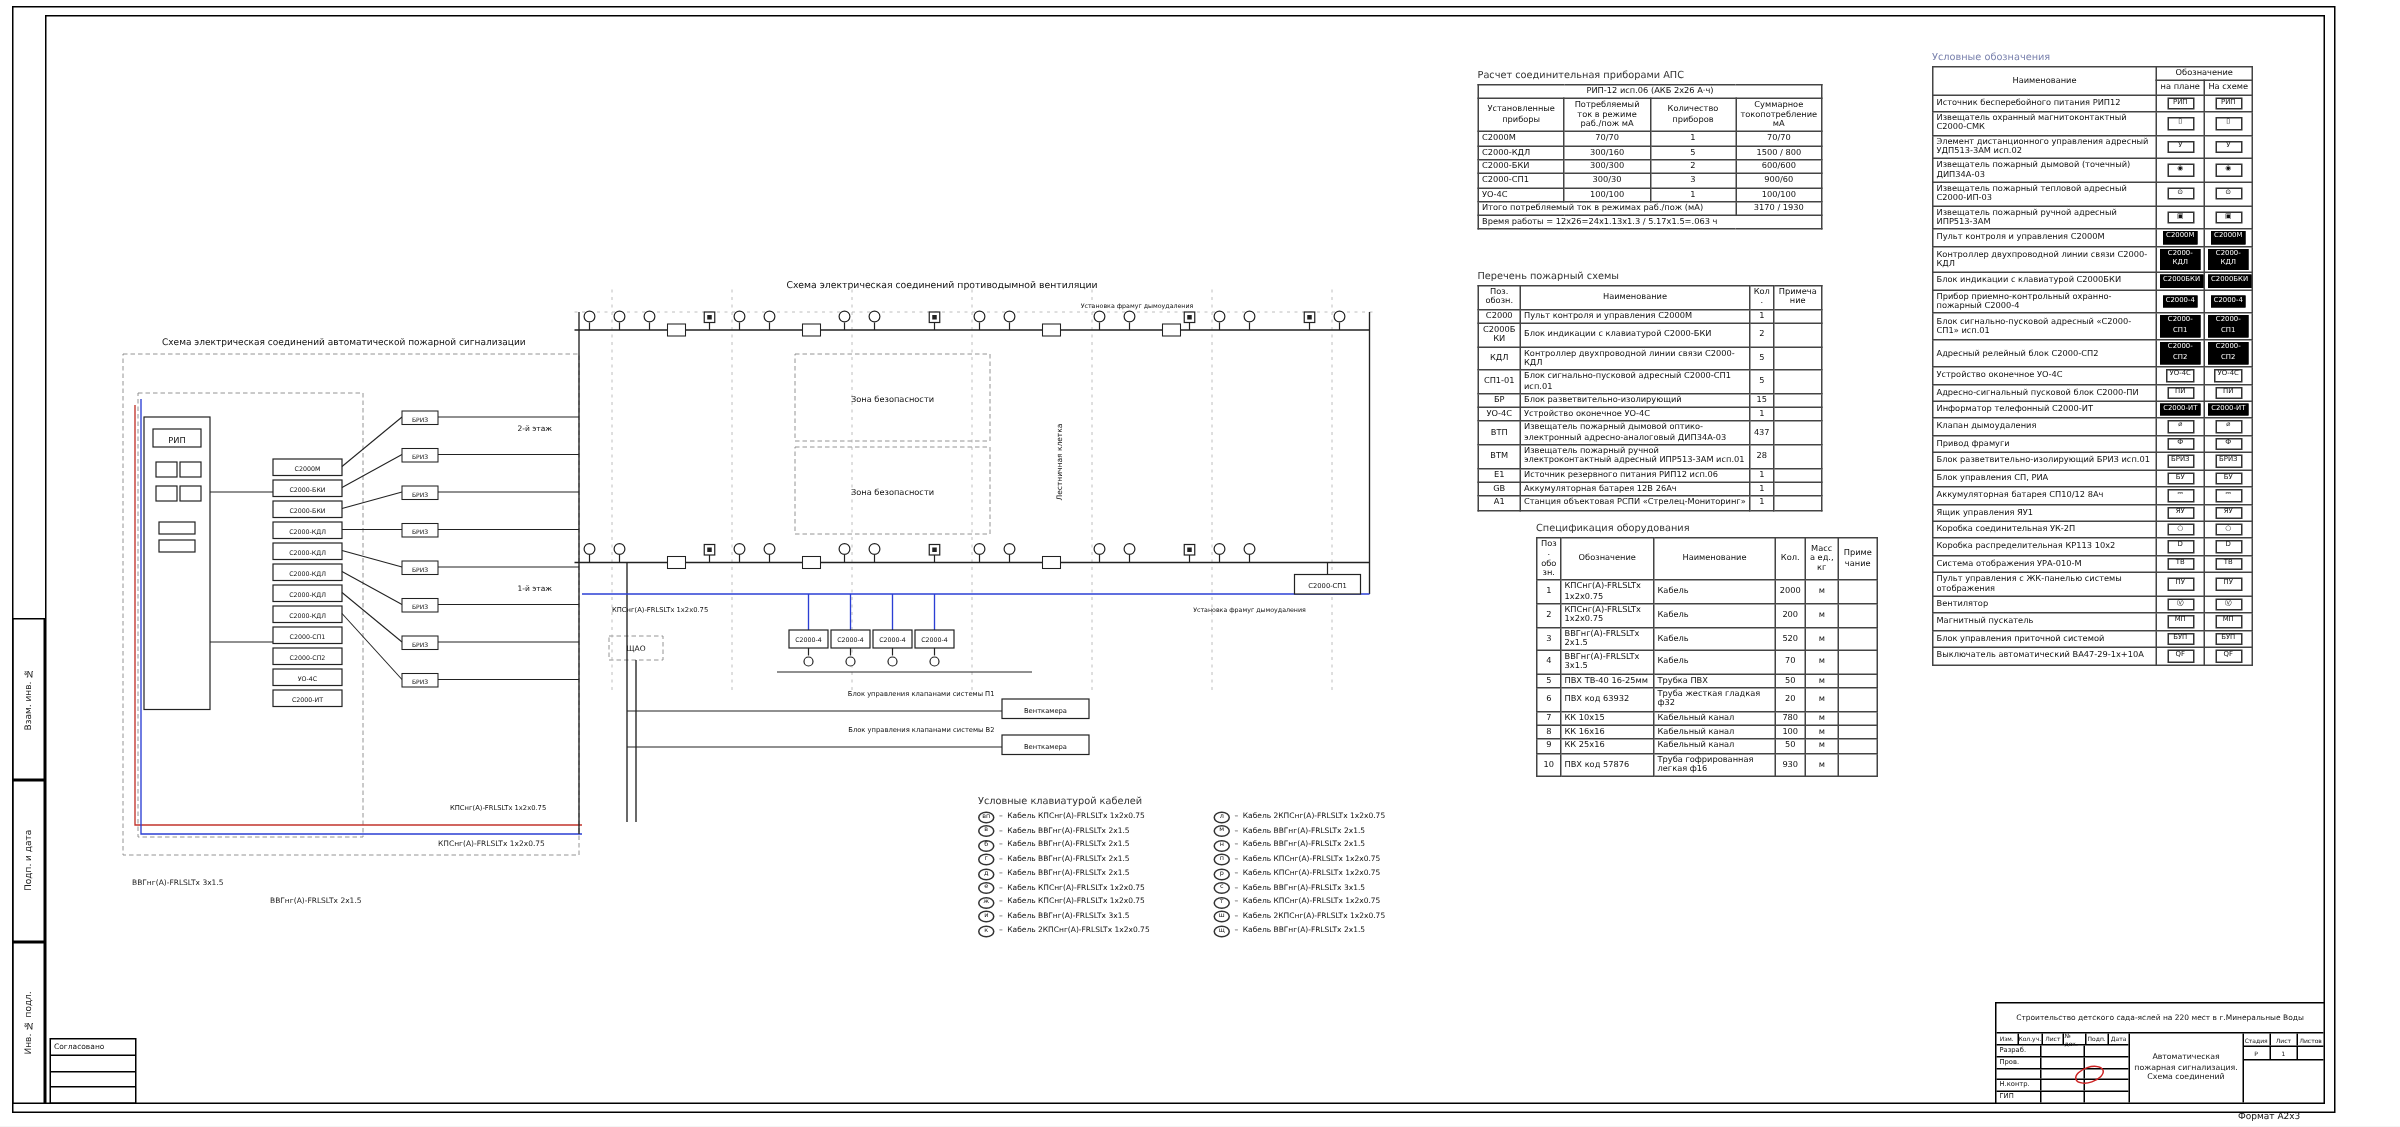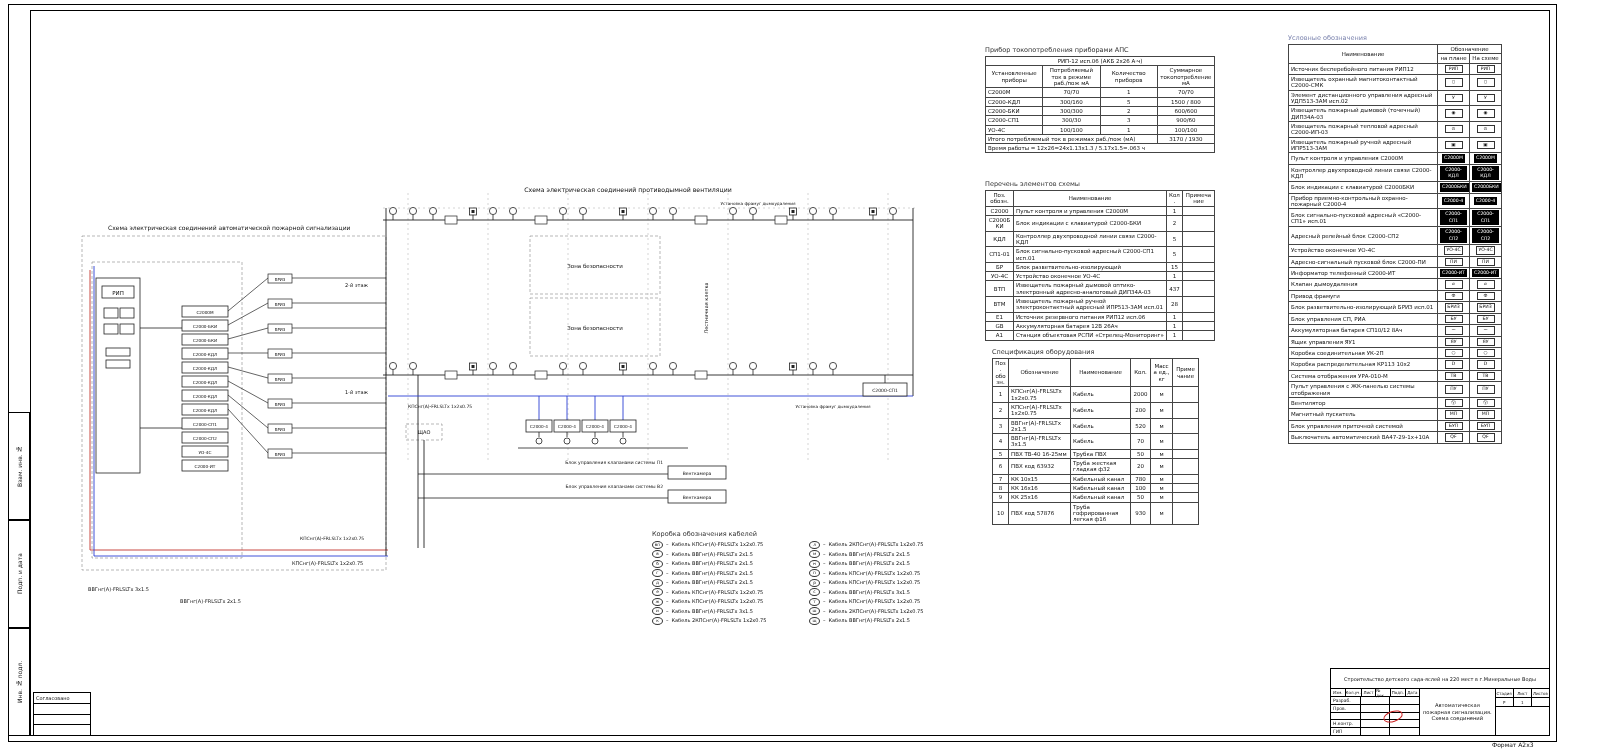--- a/index.html
+++ b/index.html
@@ -320,21 +320,21 @@
 
     <text x="232" y="362" font-size="4.5">КПСнг(А)-FRLSLTx 1х2х0.75</text>
     <text x="340" y="230" font-size="4.5">КПСнг(А)-FRLSLTx 1х2х0.75</text>
   </svg>
 
   <div class="float-tag" style="left:88px;top:586px">ВВГнг(А)-FRLSLTx 3х1.5</div>
   <div class="float-tag" style="left:180px;top:598px">ВВГнг(А)-FRLSLTx 2х1.5</div>
   <div class="float-tag" style="left:292px;top:560px">КПСнг(А)-FRLSLTx 1х2х0.75</div>
 
   <div class="tbl-wrap" style="left:985px;top:46px;width:230px">
-    <div class="tbl-title">Прибор токопотребления приборами АПС</div>
+    <div class="tbl-title">Расчет соединительная приборами АПС</div>
     <table>
       <thead>
         <tr>
             <th colspan="4">РИП-12 исп.06 (АКБ 2х26 А·ч)</th>
           </tr>
         <tr>
           <th style="width:60px">Установленные приборы</th>
           <th style="width:62px">Потребляемый ток в режиме раб./пож мА</th>
           <th style="width:34px">Количество приборов</th>
           <th style="width:64px">Суммарное токопотребление мА</th>
@@ -376,21 +376,21 @@
           <td class="c">3170 / 1930</td>
         </tr>
         <tr>
           <td colspan="4">Время работы = 12х26=24х1.13х1.3 / 5.17х1.5=.063 ч</td>
         </tr>
       </tbody>
     </table>
   </div>
 
   <div class="tbl-wrap" style="left:985px;top:180px;width:230px">
-    <div class="tbl-title">Перечень элементов схемы</div>
+    <div class="tbl-title">Перечень пожарный схемы</div>
     <table>
       <thead>
         <tr>
           <th style="width:28px">Поз. обозн.</th>
           <th>Наименование</th>
           <th style="width:16px">Кол.</th>
           <th style="width:32px">Примечание</th>
         </tr>
       </thead>
       <tbody>
@@ -457,21 +457,21 @@
           <tr style="">
           <td class="c">А1</td>
           <td>Станция объектовая РСПИ «Стрелец-Мониторинг»</td>
           <td class="c">1</td>
           <td class="c"></td>
         </tr>
       </tbody>
     </table>
   </div>
 
-  <div class="tbl-wrap" style="left:992px;top:348px;width:207px">
+  <div class="tbl-wrap" style="left:1024px;top:348px;width:228px">
     <div class="tbl-title">Спецификация оборудования</div>
     <table>
       <thead>
         <tr>
           <th style="width:16px">Поз. обозн.</th>
           <th style="width:62px">Обозначение</th>
           <th>Наименование</th>
           <th style="width:20px">Кол.</th>
           <th style="width:22px">Масса ед., кг</th>
           <th style="width:26px">Примечание</th>
@@ -719,21 +719,21 @@
           <tr style="">
           <td>Выключатель автоматический ВА47-29-1х+10А</td>
           <td class="lg-sym"><span class="symcell">QF</span></td>
           <td class="lg-sym"><span class="symcell">QF</span></td>
         </tr>
       </tbody>
     </table>
   </div>
 
   <div class="cable-legend">
-    <div class="tbl-title">Коробка обозначения кабелей</div>
+    <div class="tbl-title">Условные клавиатурой кабелей</div>
     <div class="cable-cols">
       <div class="cable-col">
         <div class="cable-item" style="">
           <span class="tag">вп</span>
           <span class="dash">–</span>
           <span>Кабель КПСнг(А)-FRLSLTx 1х2х0.75</span>
         </div>
           <div class="cable-item" style="">
           <span class="tag">в</span>
           <span class="dash">–</span>

